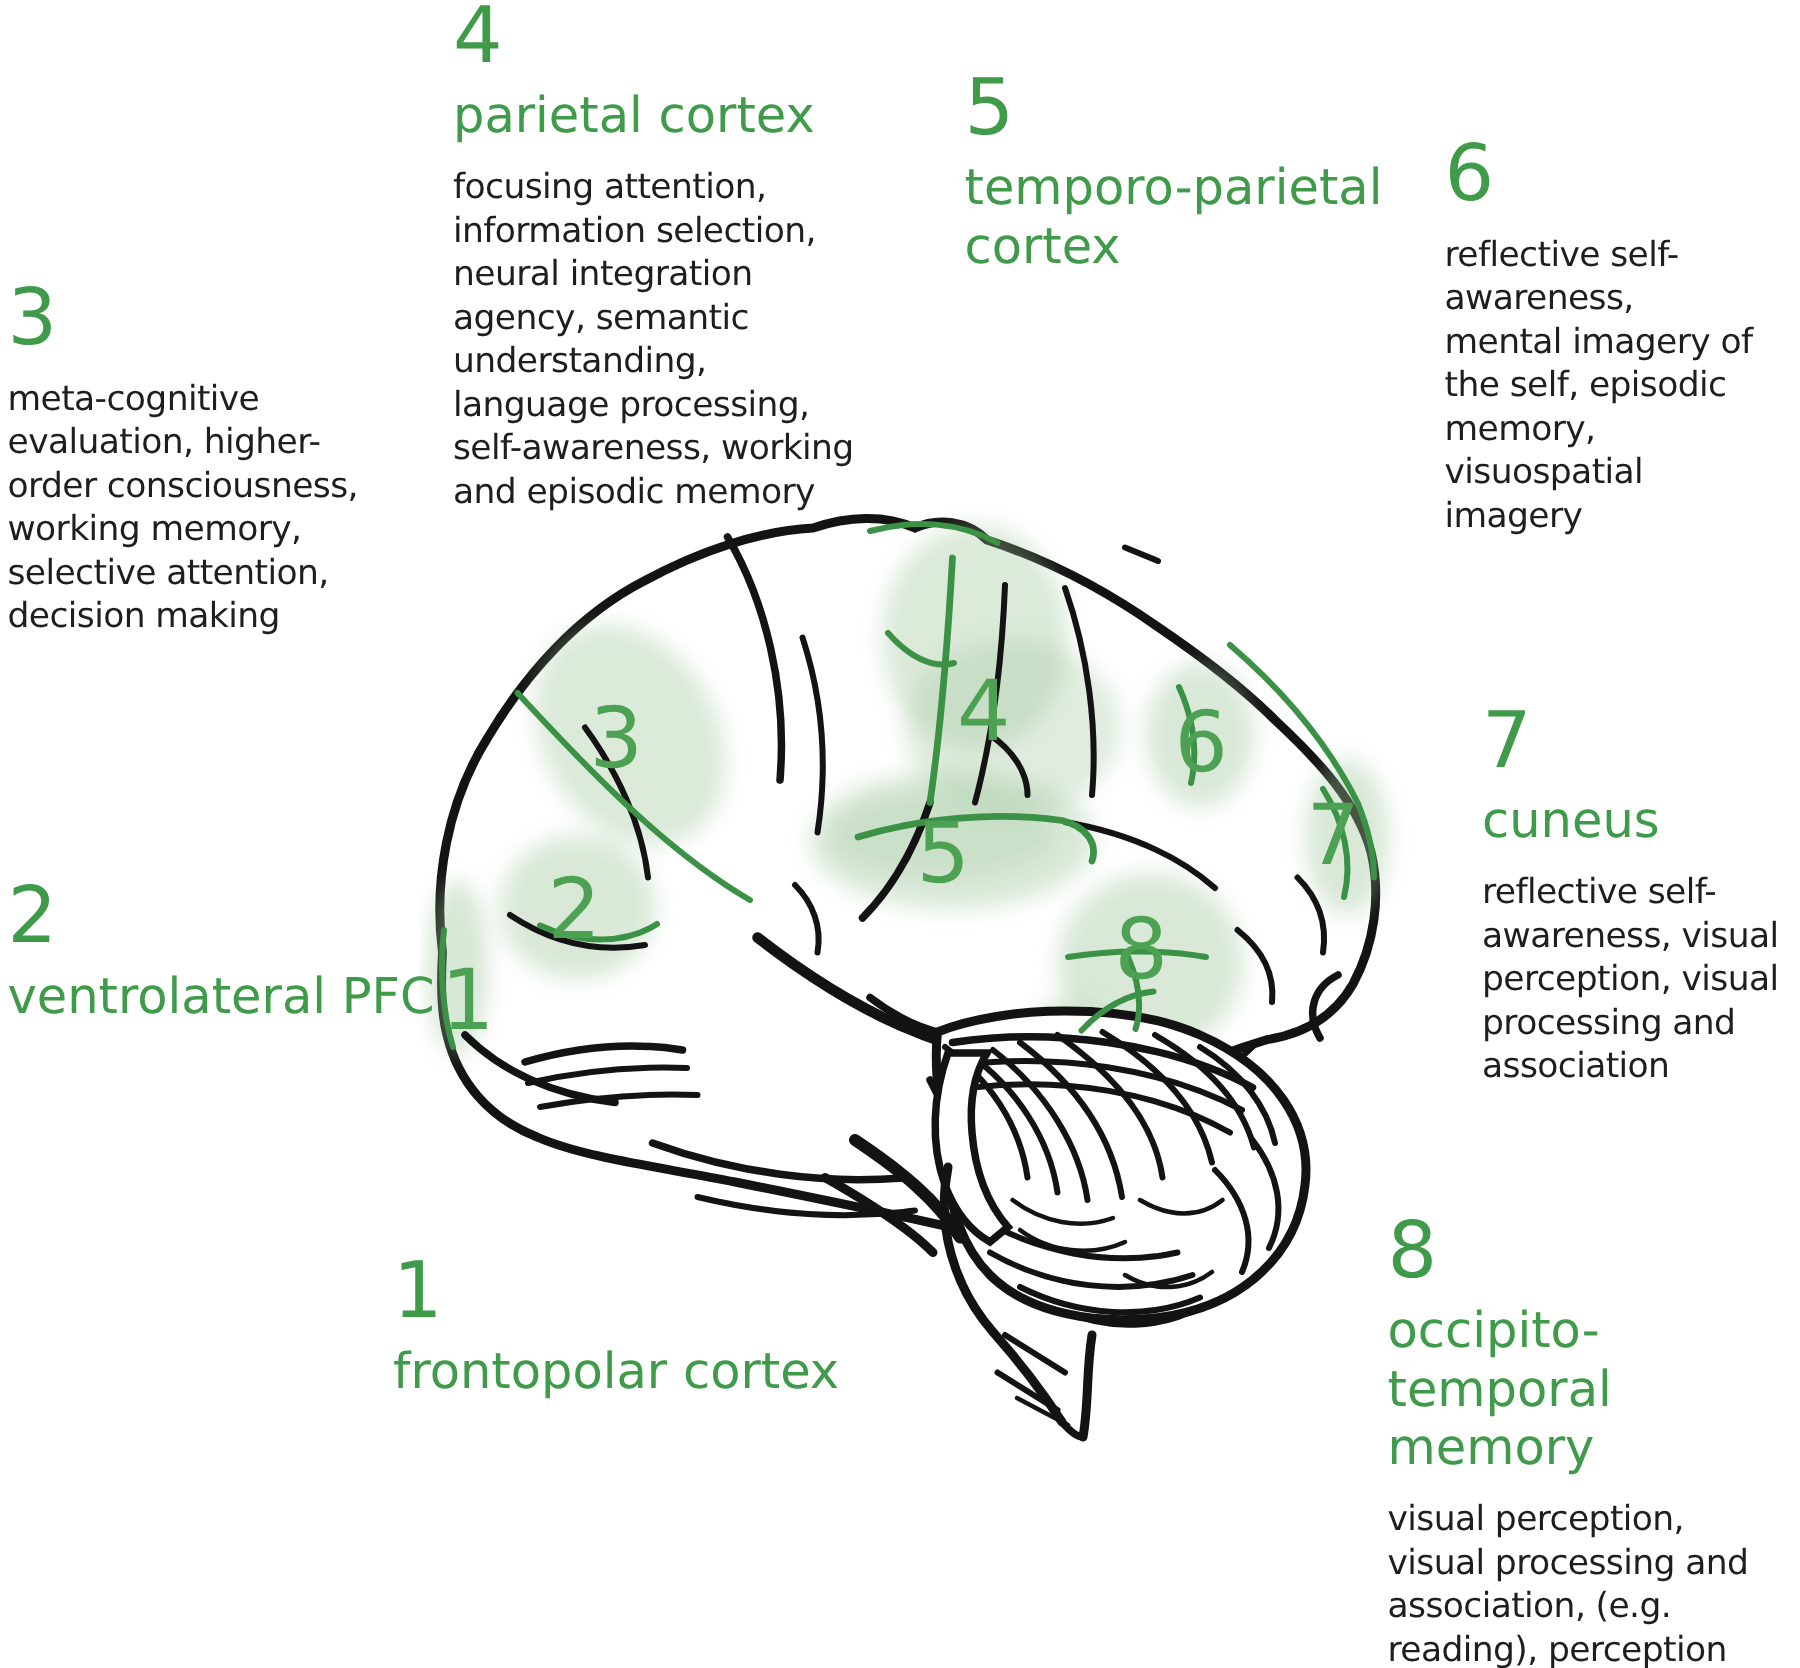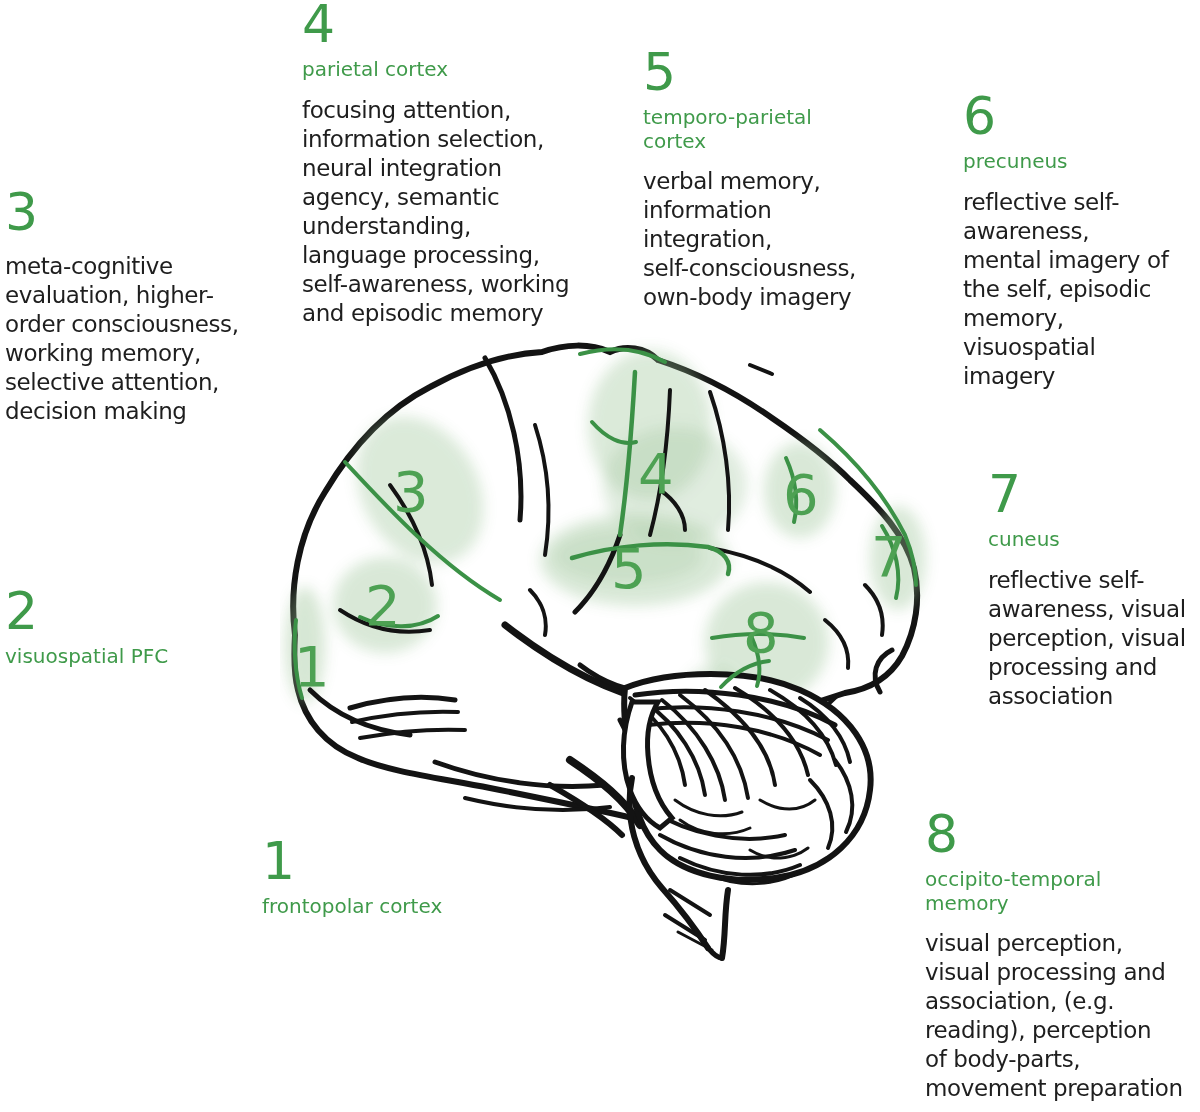--- a/index.html
+++ b/index.html
@@ -1,21 +1,21 @@
 <!DOCTYPE html>
 <html><head>
 <meta charset="utf-8">
 <style>
   :root { --green:#3f9a4a; --ink:#1e1e1e; }
   html,body { margin:0; padding:0; background:#ffffff; }
   body { font-family:"DejaVu Sans","Liberation Sans",sans-serif; }
   .stage { position:relative; width:1200px; height:1112px; background:#ffffff; overflow:hidden; color:var(--ink); }
   .block { position:absolute; }
   .num   { font-size:52px; line-height:1; color:var(--green); }
-  .title { font-size:20px; line-height:1.18; color:var(--green); margin-top:8px; white-space:pre-line; }
+  .title { font-size:33px; line-height:1.18; color:var(--green); margin-top:8px; white-space:pre-line; }
   .desc  { font-size:23px; line-height:29px; margin-top:14px; color:var(--ink); white-space:pre-line; letter-spacing:-0.4px; }
   .brain-svg { position:absolute; left:280px; top:330px; width:660px; height:640px; }
   .brain-svg text { font-family:"DejaVu Sans","Liberation Sans",sans-serif; font-size:56px; fill:#4da153; }
   svg .ln  { fill:none; stroke:#131313; stroke-linecap:round; stroke-linejoin:round; }
   svg .gn  { fill:none; stroke:#3b9146; stroke-linecap:round; stroke-linejoin:round; }
 </style>
 </head>
 <body>
 
 <div class="stage">
@@ -158,21 +158,21 @@
     </g>
   </svg>
 
   <div class="block" style="left:262px; top:835px;">
     <div class="num">1</div>
     <div class="title">frontopolar cortex</div>
   </div>
 
   <div class="block" style="left:5px; top:585px;">
     <div class="num">2</div>
-    <div class="title">visuospatial PFC</div>
+    <div class="title">ventrolateral PFC</div>
   </div>
 
   <div class="block" style="left:5px; top:186px;">
     <div class="num">3</div>
     <div class="desc">meta-cognitive
 evaluation, higher-
 order consciousness,
 working memory,
 selective attention,
 decision making</div>
@@ -188,30 +188,24 @@
 understanding,
 language processing,
 self-awareness, working
 and episodic memory</div>
   </div>
 
   <div class="block" style="left:643px; top:46px;">
     <div class="num">5</div>
     <div class="title">temporo-parietal
 cortex</div>
-    <div class="desc">verbal memory,
-information
-integration,
-self-consciousness,
-own-body imagery</div>
   </div>
 
   <div class="block" style="left:963px; top:90px;">
     <div class="num">6</div>
-    <div class="title">precuneus</div>
     <div class="desc">reflective self-
 awareness,
 mental imagery of
 the self, episodic
 memory,
 visuospatial
 imagery</div>
   </div>
 
   <div class="block" style="left:988px; top:468px;">

